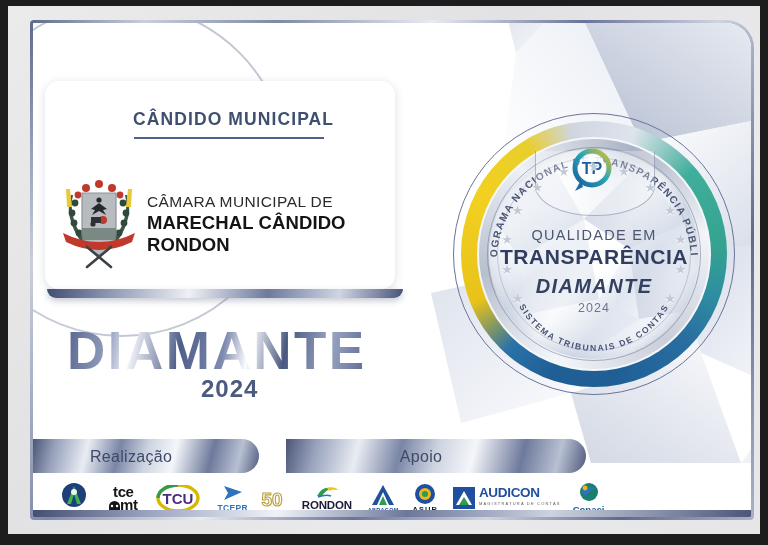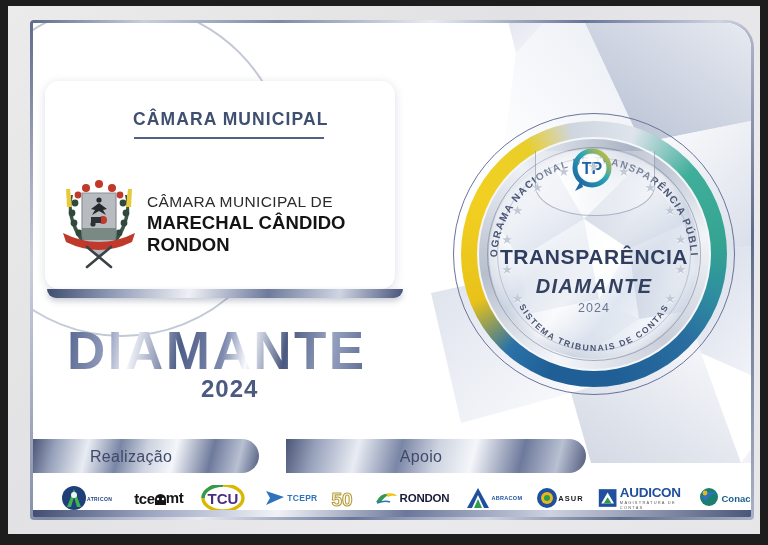--- a/index.html
+++ b/index.html
@@ -131,21 +131,21 @@
                #b8c0d2 90%,#4f5a7c 100%);
     border-radius:0 24px 24px 0;}
   .labelbar span{position:absolute;left:0;right:30px;top:9px;text-align:center;
                  font-size:16px;color:#3f4a68;letter-spacing:.3px;}
   #bar-realiza{left:0;top:416px;width:226px;}
   #bar-apoio{left:237px;top:416px;width:300px;margin-left:16px;}
 
   
   #logostrip{position:absolute;left:0;right:0;top:452px;height:46px;background:#fff;
              display:flex;align-items:center;}
-  .logo{display:flex;align-items:center;justify-content:center;flex-direction:row;}
+  .logo{display:flex;align-items:center;justify-content:center;flex-direction:column;}
   .logotxt{font-weight:bold;line-height:1;}
 
   
   #bottombar{position:absolute;left:0;right:0;bottom:0;height:7px;
     background:linear-gradient(100deg,#434e72 0%,#9aa4bf 16%,#f0f2f7 34%,
                #6c789b 52%,#ccd2e0 72%,#4b5679 100%);}
 </style>
 </head>
 <body>
 
@@ -184,21 +184,21 @@
         <polygon points="160,300 250,280 300,400 190,430" fill="url(#f4)" opacity=".45"></polygon>
         <polygon points="470,470 520,400 520,470" fill="url(#f1)" opacity=".5"></polygon>
         <polygon points="245,60 300,0 230,0" fill="url(#f4)" opacity=".5"></polygon>
       </svg>
     </div>
 
     <div id="arcTL"></div>
     <div id="arcGlow"></div>
 
     <div id="namecard">
-      <div id="camara-title">CÂMARA MUNICIPAL</div>
+      <div id="camara-title">CÂNDIDO MUNICIPAL</div>
       <div id="camara-rule"></div>
 
       <div id="crest">
         <svg width="84" height="96" viewBox="0 0 84 96">
 
           <g fill="#3d5548">
             <path d="M14,22 q-5,14 1,30 q4,11 11,19 l3,-4 q-9,-9 -12,-20 q-4,-14 -1,-25 z"></path>
             <path d="M70,22 q5,14 -1,30 q-4,11 -11,19 l-3,-4 q9,-9 12,-20 q4,-14 1,-25 z"></path>
           </g>
           <g fill="#2f4a3c">
@@ -304,20 +304,21 @@
               <stop offset="1" stop-color="#1a5ea0"></stop>
             </linearGradient>
           </defs>
           <circle cx="27" cy="23" r="17" fill="none" stroke="url(#tpg2)" stroke-width="5"></circle>
           <circle cx="27" cy="23" r="13.5" fill="#ffffff" opacity=".85"></circle>
           <path d="M16,35 L10,46 L18,42 Z" fill="#1f6aa6"></path>
           <text x="27" y="29" text-anchor="middle" font-family="Liberation Sans, sans-serif" font-size="16" font-weight="bold" fill="#1d5f9e" id="tp-text">TP</text>
         </svg>
       </div>
 
+      <div id="seal-qual">QUALIDADE EM</div>
       <div id="seal-transp">TRANSPARÊNCIA</div>
       <div id="seal-diamante">DIAMANTE</div>
       <div id="seal-year">2024</div>
 
       <div id="stars">
               <div class="star" style="left: 50.7898px; top: 171px;">★</div>
               <div class="star" style="left: 40.3369px; top: 142.281px;">★</div>
               <div class="star" style="left: 40.3369px; top: 111.719px;">★</div>
               <div class="star" style="left: 50.7898px; top: 83px;">★</div>
               <div class="star" style="left: 70.4347px; top: 59.5881px;">★</div>

